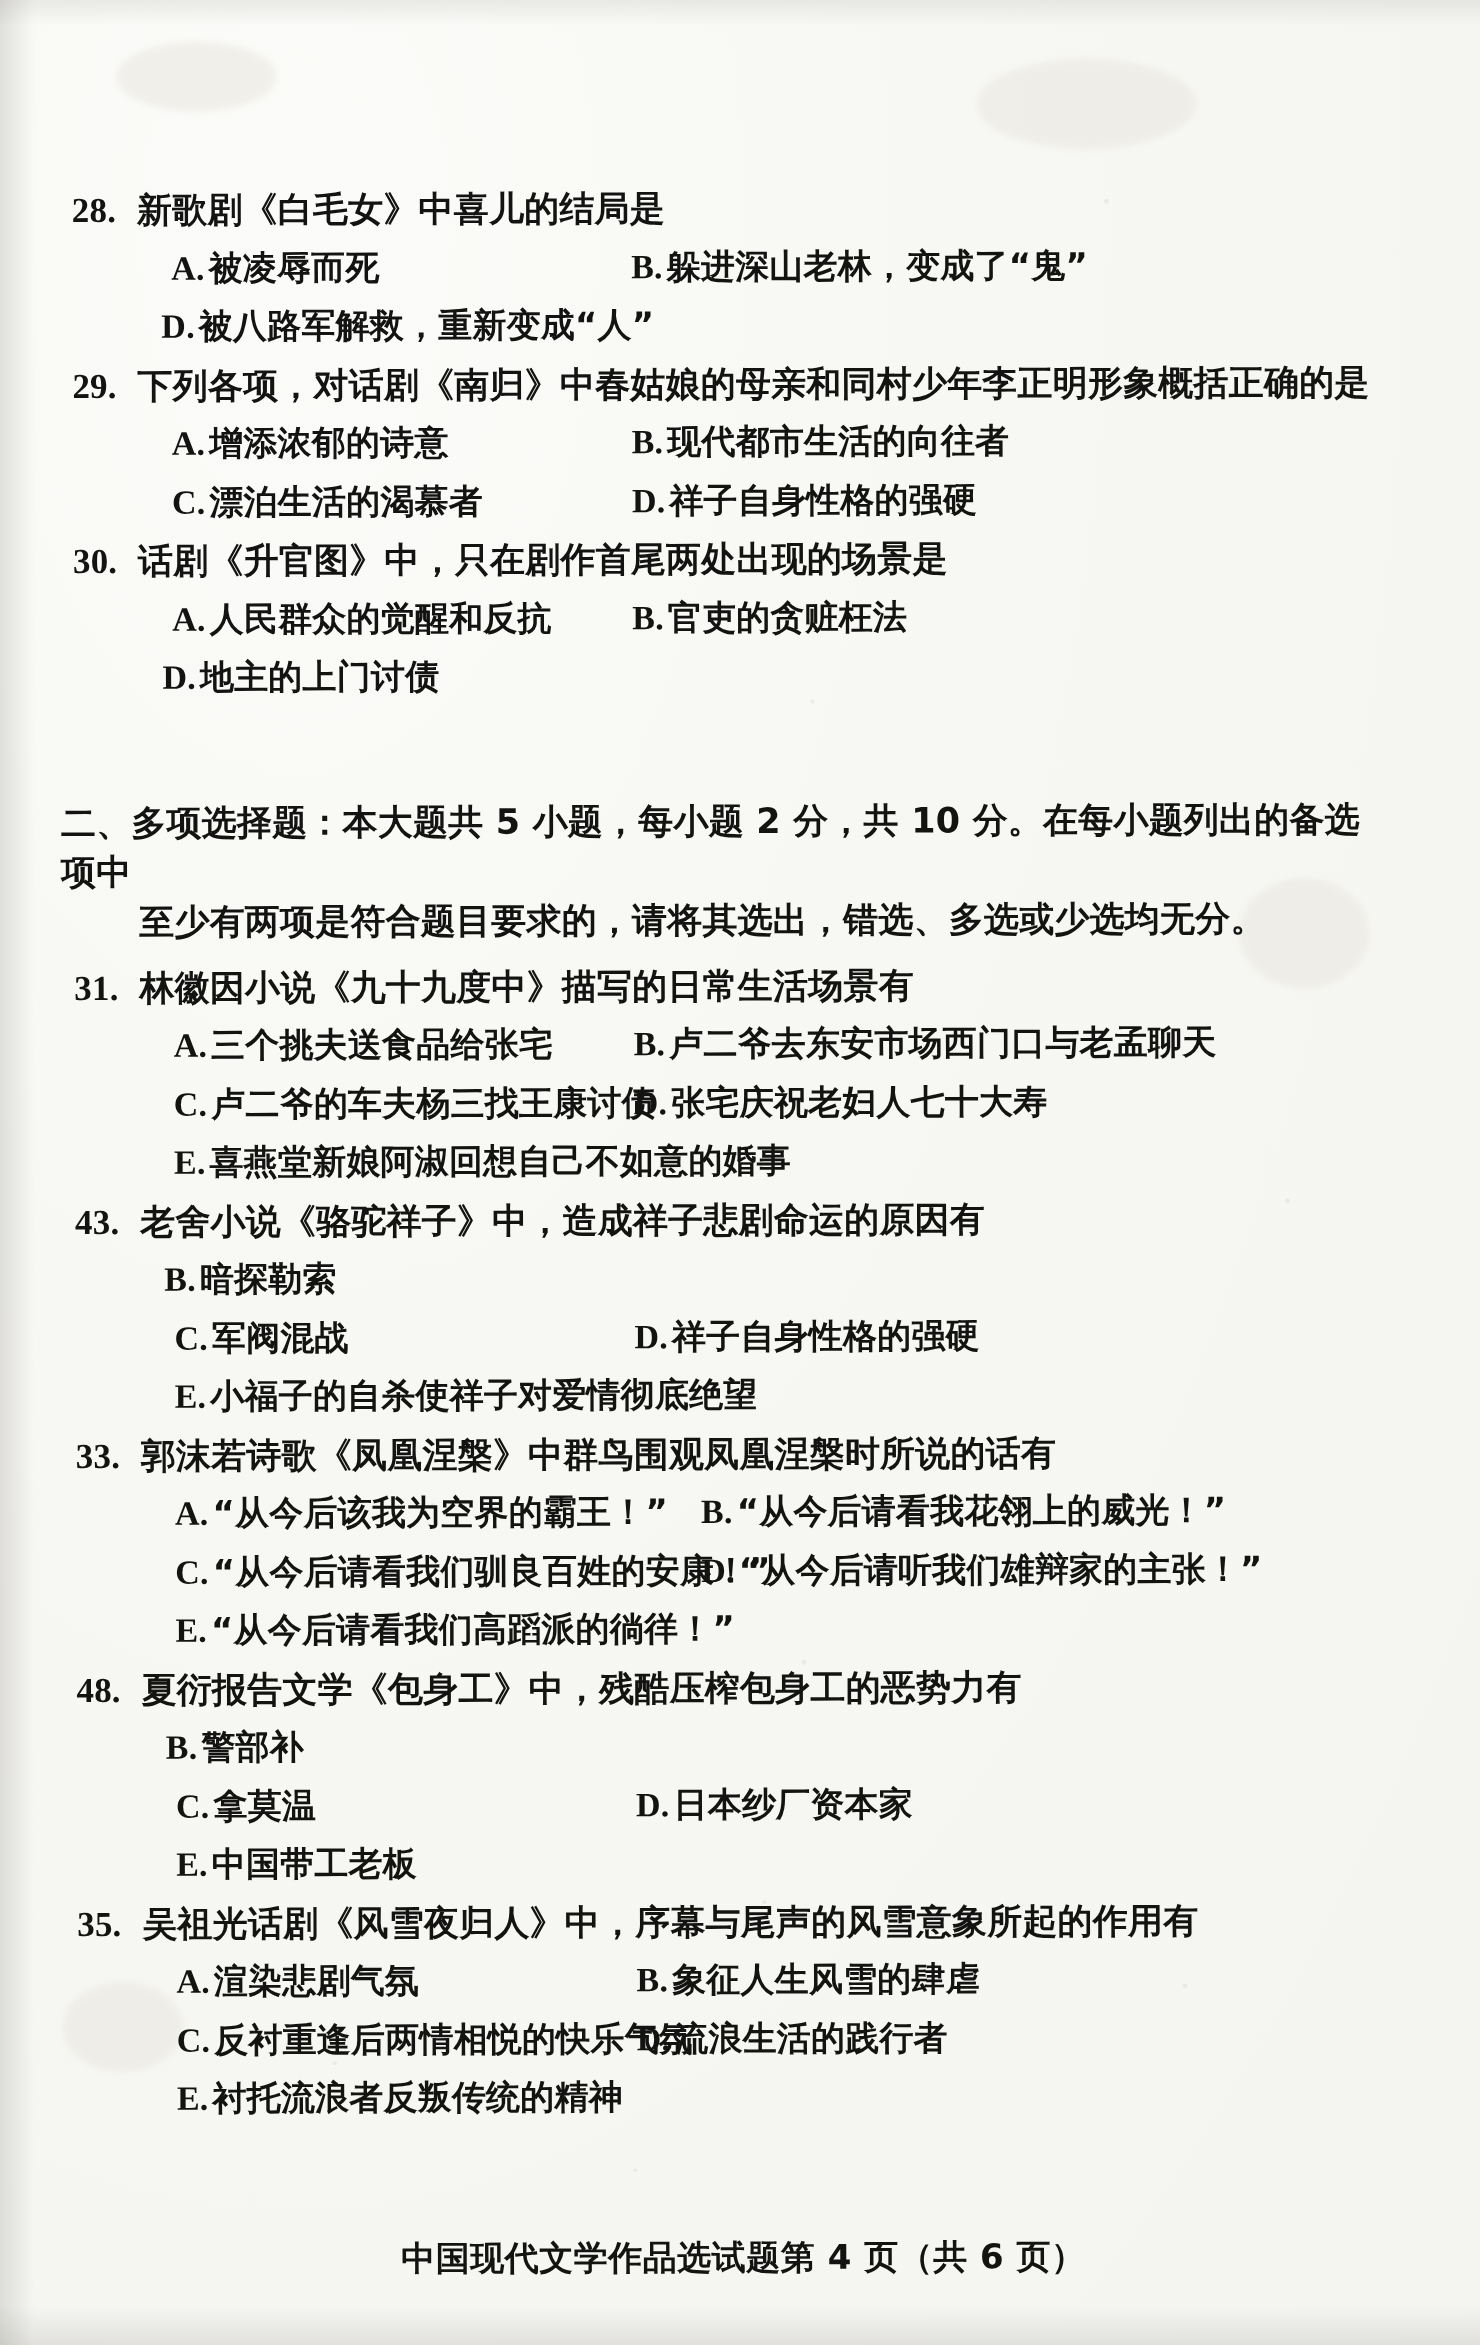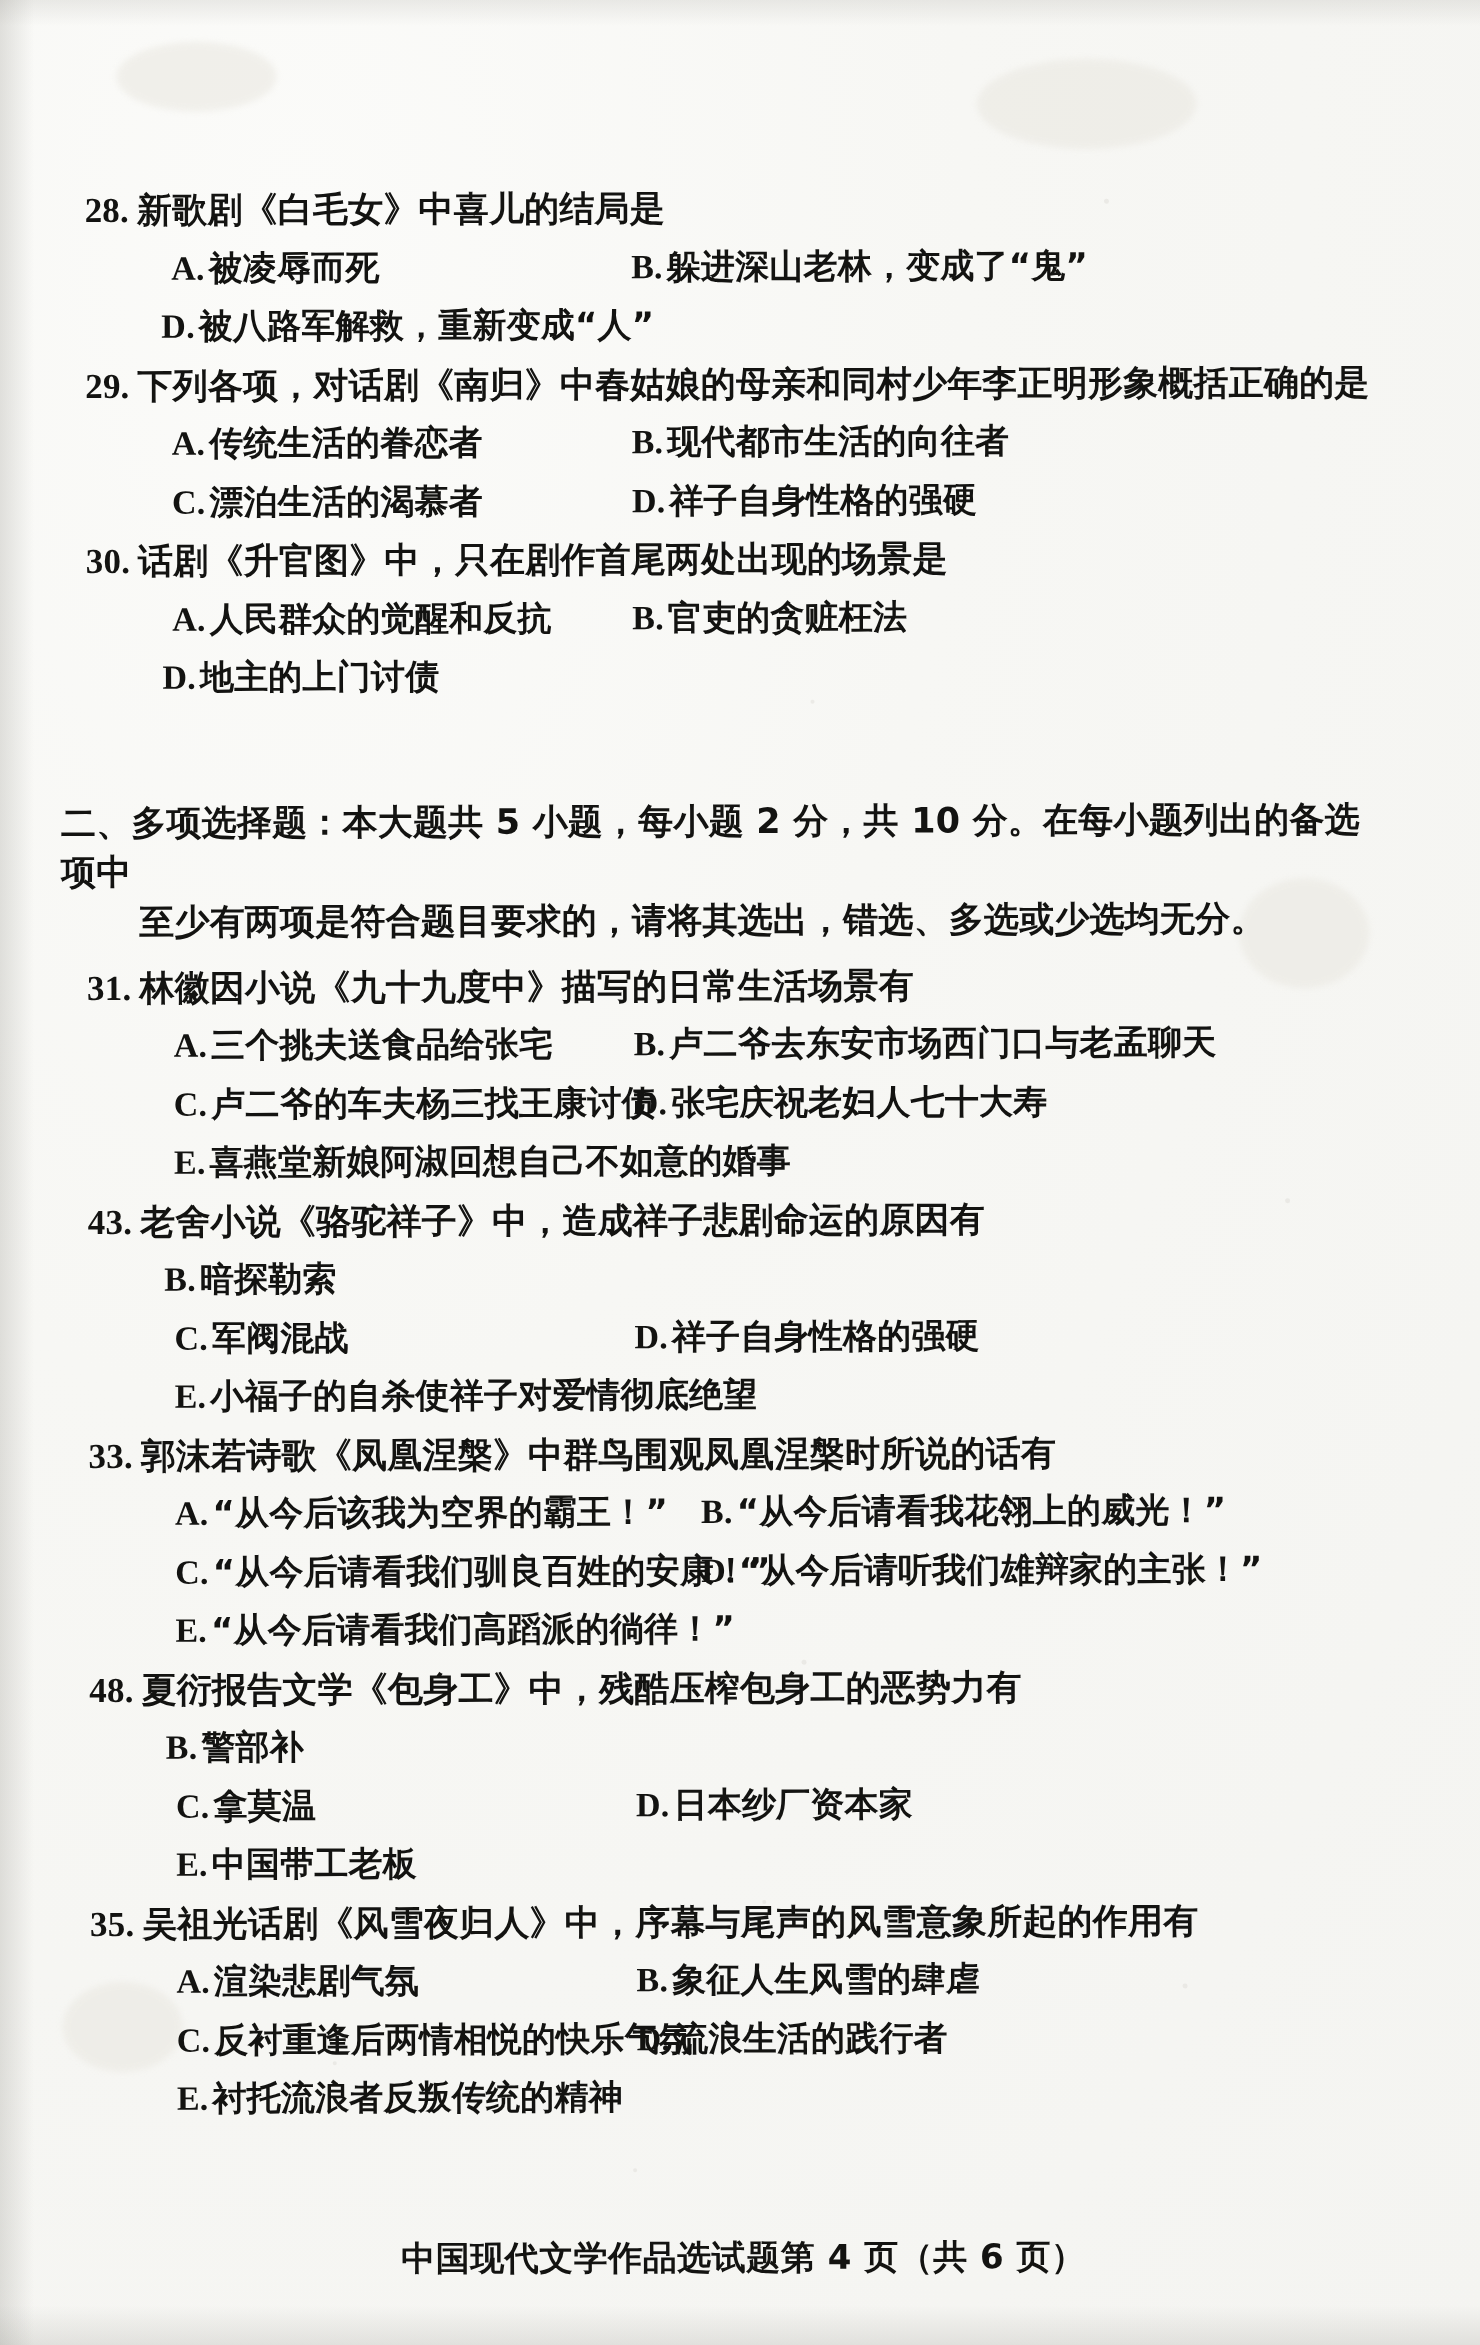--- a/index.html
+++ b/index.html
@@ -80,21 +80,21 @@
     line-height: 1.30;
     font-weight: 700;
     letter-spacing: .2px;
     font-family: "DejaVu Sans", "Liberation Sans", sans-serif;
   }
   .q .num {
     position: absolute;
     left: 0;
     top: 0;
     width: 70px;
-    text-align: right;
+    text-align: center;
     font-family: "Liberation Serif", "DejaVu Serif", serif;
     font-weight: 700;
     font-size: 35px;
   }
   .q .stem {
     display: block;
   }
 
   .opts {
     margin: 0 0 14px 0;
@@ -190,21 +190,21 @@
       </div>
     </div>
 
     <div class="q">
       <span class="num">29.</span>
       <span class="stem">下列各项，对话剧《南归》中春姑娘的母亲和同村少年李正明形象概括正确的是</span>
     </div>
     <div class="opts">
       <div class="optrow">
         <div class="opt col-a">
-          <span class="lbl">A.</span><span>传统生活的眷恋者</span>
+          <span class="lbl">A.</span><span>增添浓郁的诗意</span>
         </div>
         <div class="opt col-b">
           <span class="lbl">B.</span><span>现代都市生活的向往者</span>
         </div>
       </div>
       <div class="optrow">
         <div class="opt col-a">
           <span class="lbl">C.</span><span>漂泊生活的渴慕者</span>
         </div>
         <div class="opt col-b">

